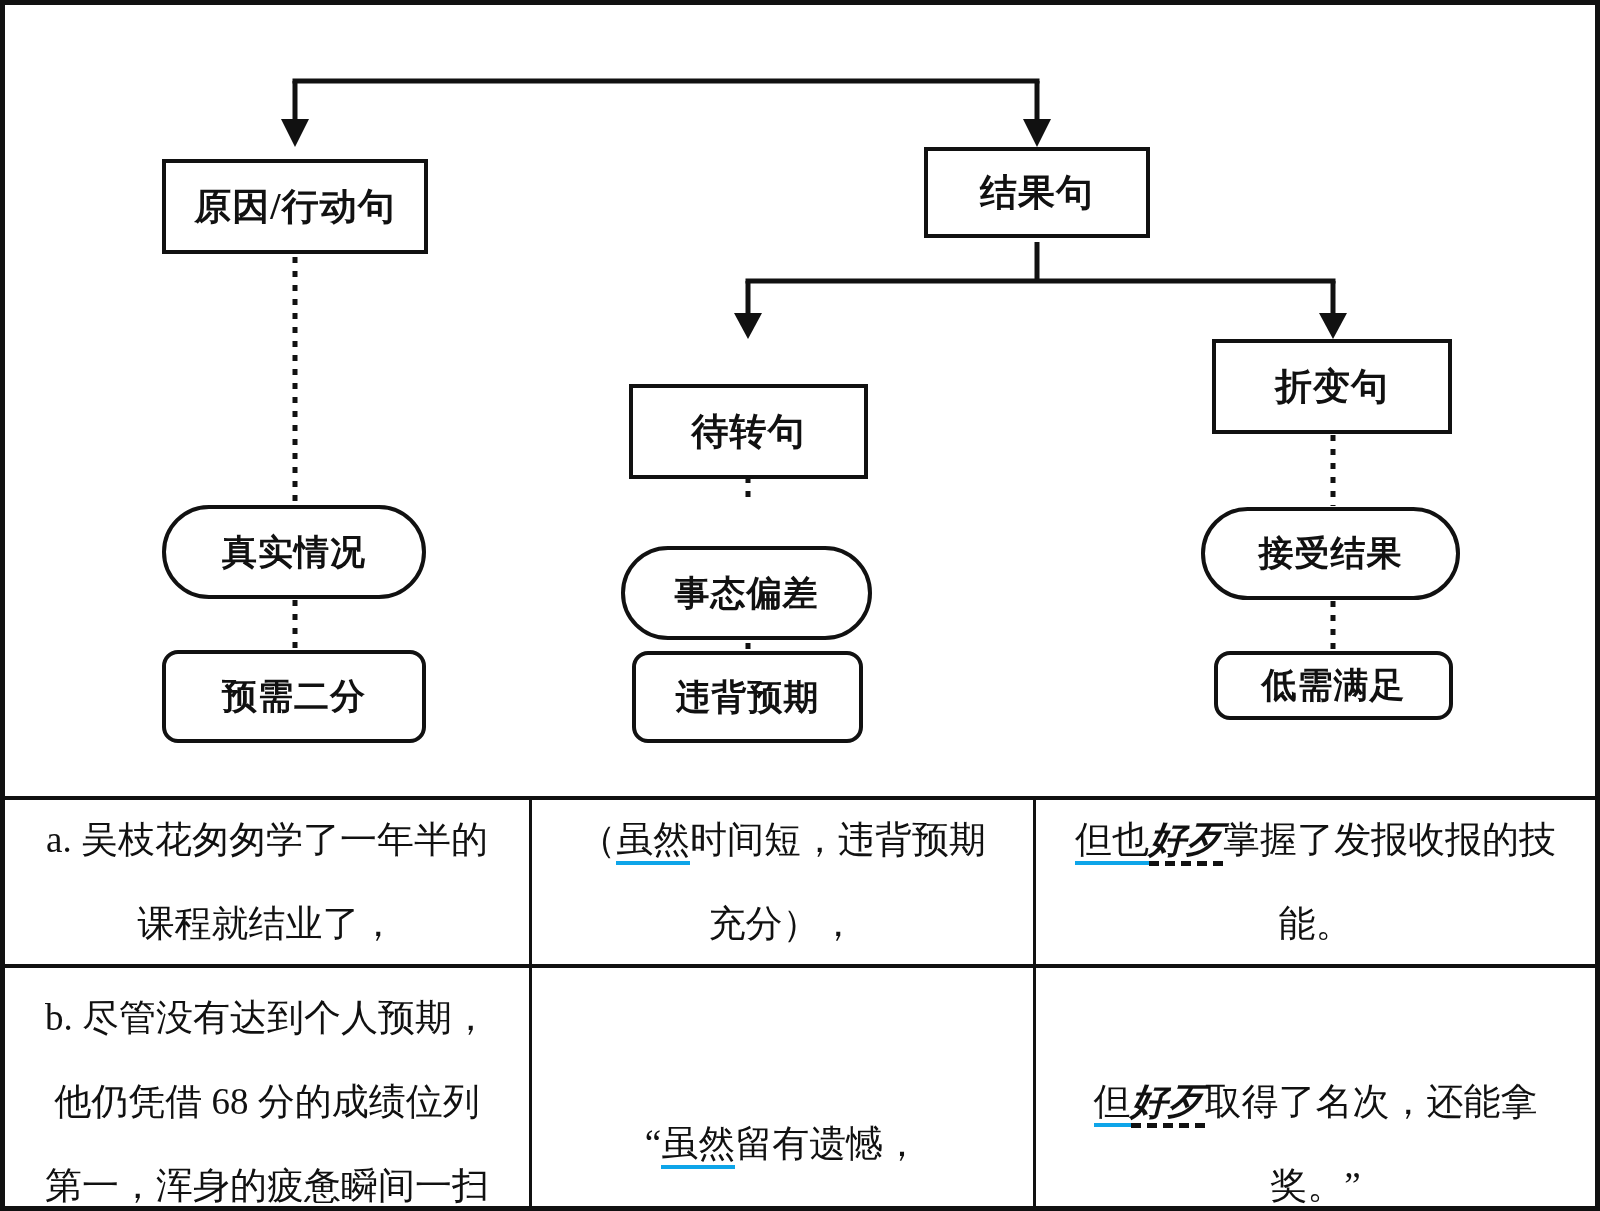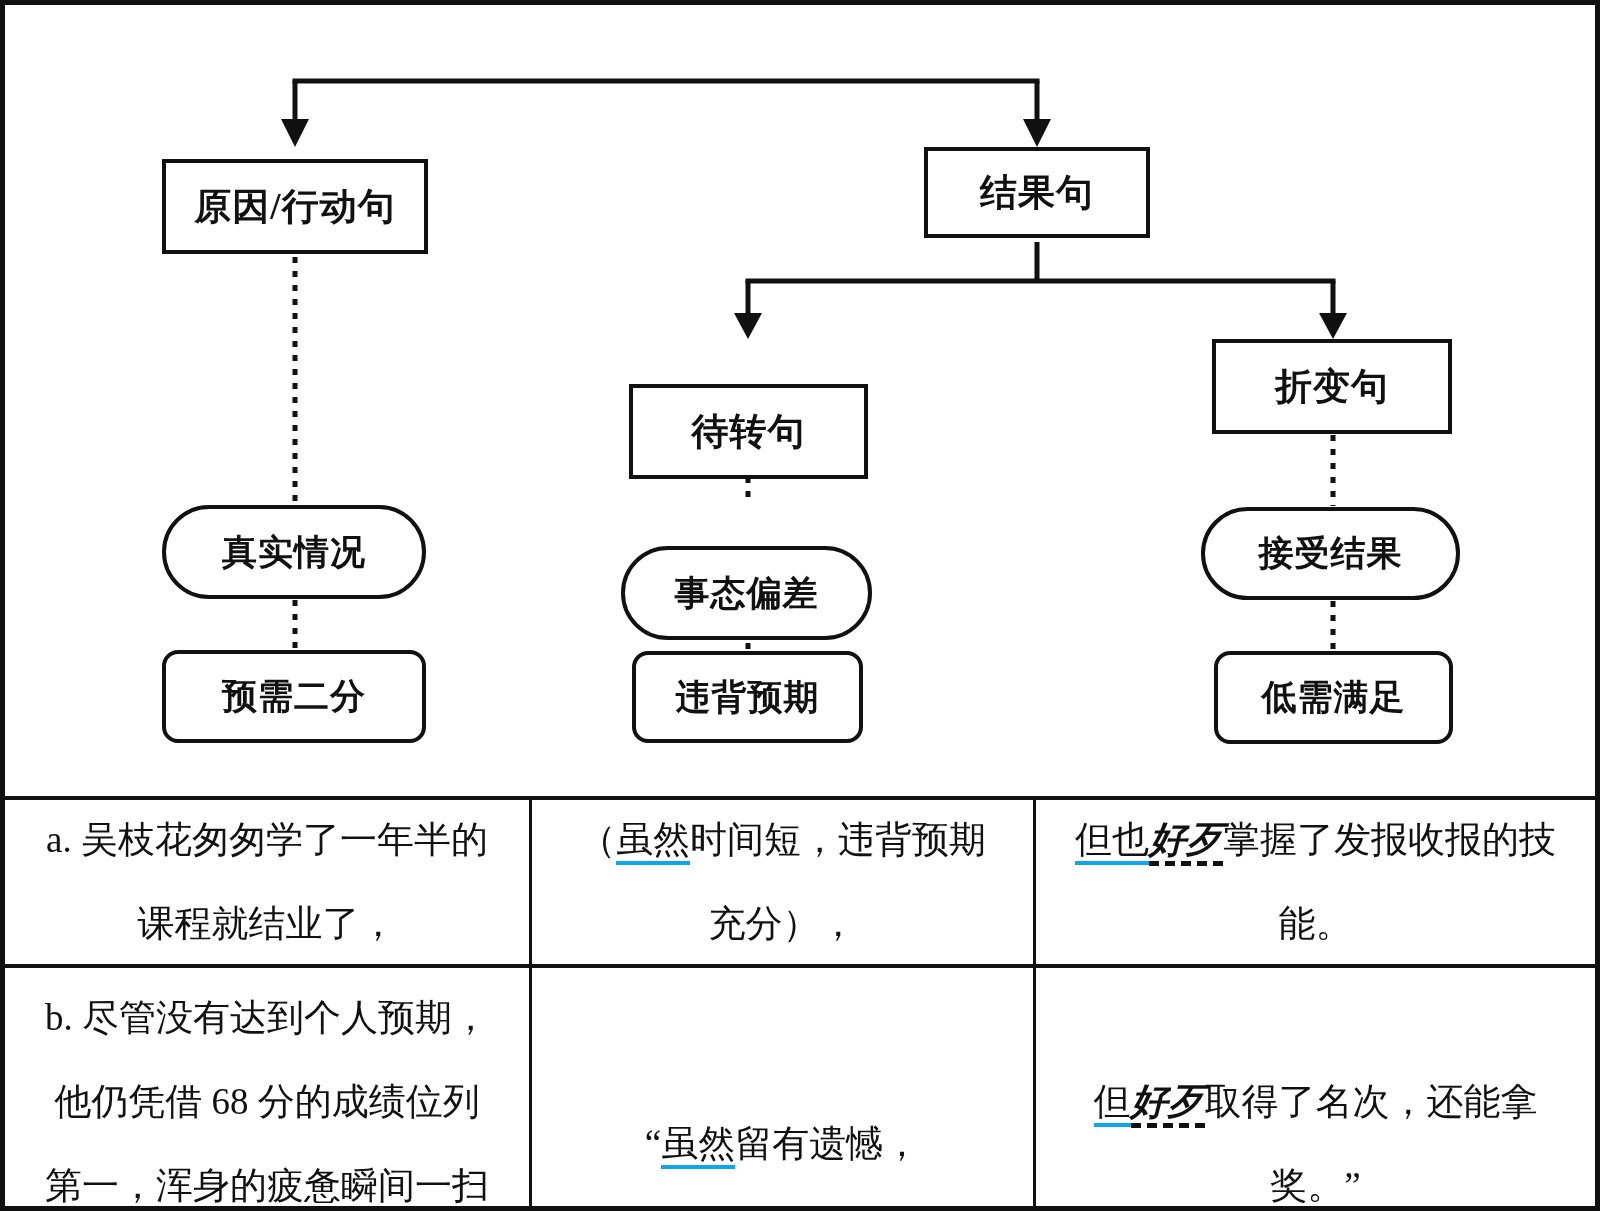--- a/index.html
+++ b/index.html
@@ -38,21 +38,21 @@
   .n-result  { left: 919px;  top: 142px; width: 226px; height: 91px; }
   .n-pending { left: 624px;  top: 334px; width: 239px; height: 95px; margin-top: 45px; }
   .n-turn    { left: 1207px; top: 334px; width: 240px; height: 95px; }
 
   .n-real    { left: 157px;  top: 500px; width: 264px; height: 94px; }
   .n-devia   { left: 616px;  top: 501px; width: 251px; height: 94px; margin-top: 40px; }
   .n-accept  { left: 1196px; top: 502px; width: 259px; height: 93px; }
 
   .n-split   { left: 157px;  top: 645px; width: 264px; height: 93px; }
   .n-violate { left: 627px;  top: 646px; width: 231px; height: 92px; }
-  .n-lowneed { left: 1209px; top: 646px; width: 239px; height: 93px; }
+  .n-lowneed { left: 1209px; top: 646px; width: 239px; height: 69px; }
 
   
   .example-table {
     position: absolute;
     left: 0; right: 0; top: 791px; bottom: 0;
     border-top: 4px solid #111111;
     display: grid;
     grid-template-columns: 527px 504px 1fr;
     grid-template-rows: 168px 1fr;
   }

